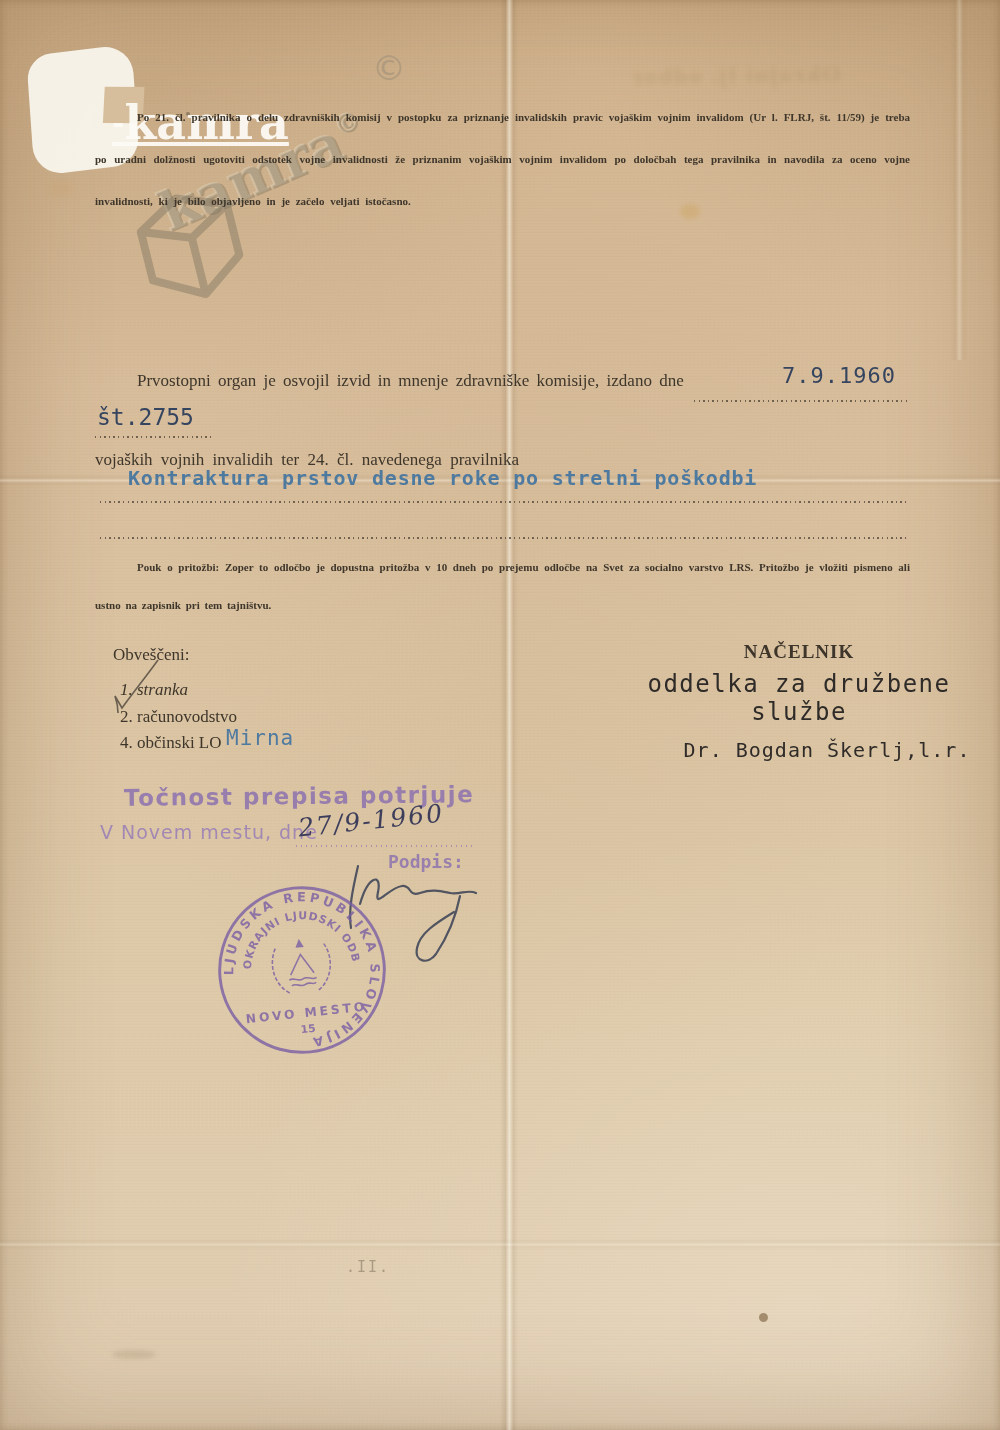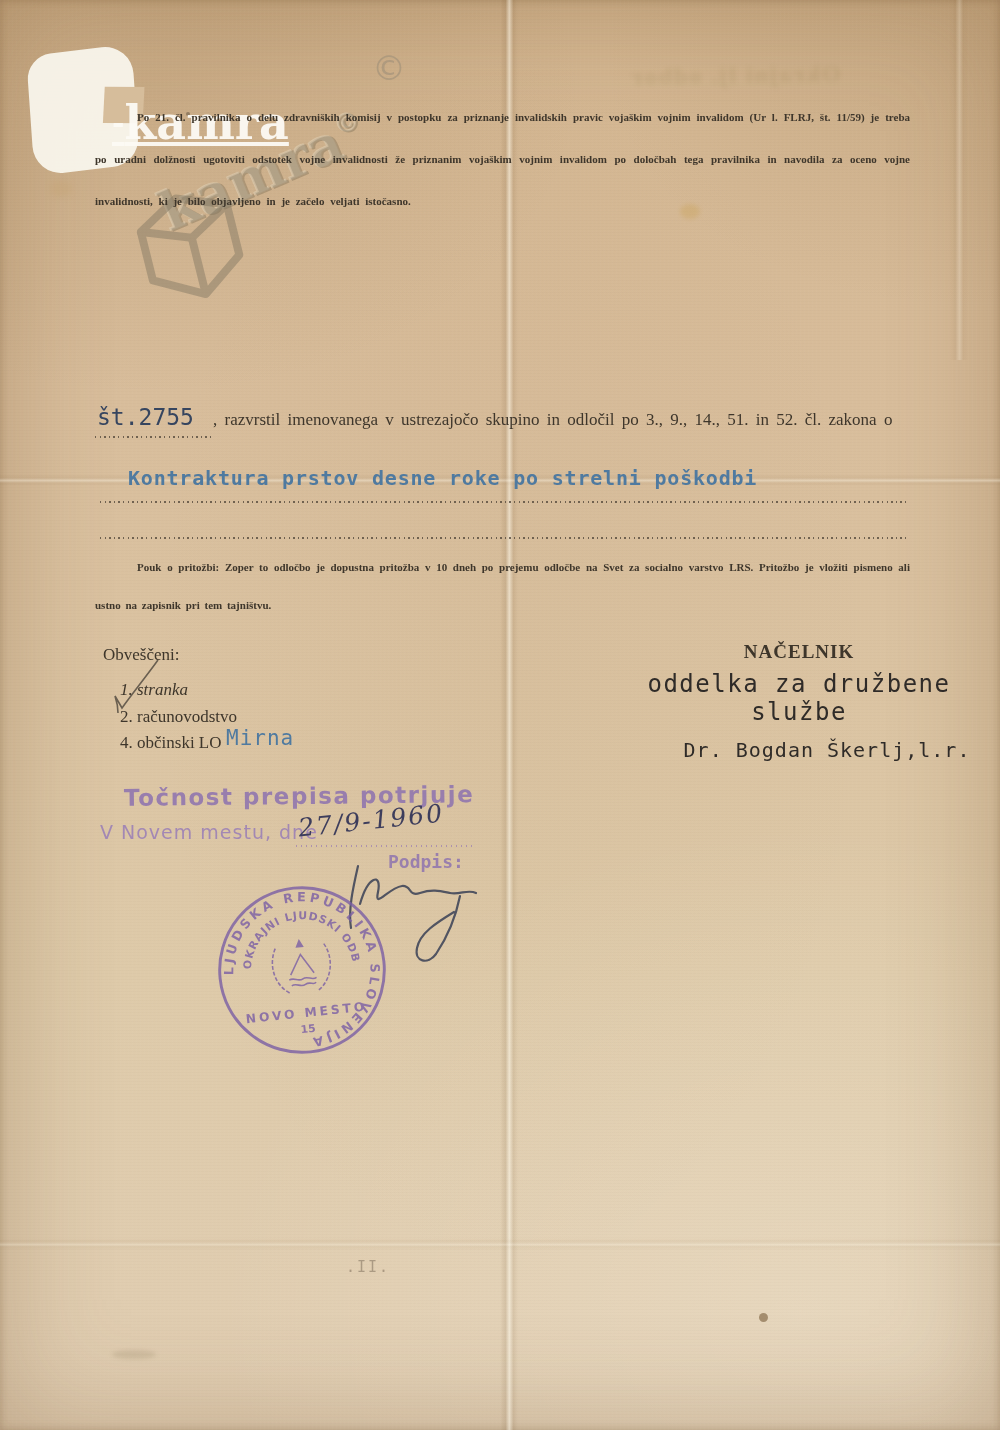--- a/index.html
+++ b/index.html
@@ -95,35 +95,41 @@
       <path d="M14,38 L14,88 L62,114 L104,84 L104,32"></path>
       <path d="M62,56 L62,114"></path>
     </g>
   </svg>
 
   <div class="abs ghost" style="left:630px;top:62px;">Okrajni lj. odbor</div>
 
   <div class="abs para" style="left:95px;top:96px;">Po 21. čl. pravilnika o delu zdravniških komisij v postopku za priznanje invalidskih pravic vojaškim vojnim invalidom (Ur l. FLRJ, št. 11/59) je treba po uradni dolžnosti ugotoviti odstotek vojne invalidnosti že priznanim vojaškim vojnim invalidom po določbah tega pravilnika in navodila za oceno vojne invalidnosti, ki je bilo objavljeno in je začelo veljati istočasno.</div>
 
 
+  <div class="abs p3row" style="left:95px;top:358px;height:44px;line-height:42px;">
+    <span style="text-indent:42px;display:inline-block;word-spacing:3px;">Prvostopni organ je osvojil izvid in mnenje zdravniške komisije, izdano dne</span>
+    <span class="dotfill">
+      <span class="typed-over mono typedark" style="right:14px;font-size:22px;letter-spacing:1px;">7.9.1960</span>
+    </span>
+  </div>
   <div class="abs p3row" style="left:95px;top:400px;height:38px;line-height:36px;">
     <span class="dotname">
       <span class="typed-over mono typedark" style="left:2px;bottom:3px;font-size:23px;">št.2755</span>
     </span>
-    <span style="word-spacing:3px;">, razvrstil imenovanega v ustrezajočo skupino in odločil po 3., 9., 14., 51. in 52. čl. zakona o</span>
   </div>
+  <div class="abs print" style="left:95px;top:442px;font-size:17px;line-height:36px;word-spacing:4px;">vojaških vojnih invalidih ter 24. čl. navedenega pravilnika</div>
 
   <div class="abs mono typeblue" style="left:128px;top:466px;font-size:20px;letter-spacing:.8px;font-weight:bold;">Kontraktura prstov desne roke po strelni poškodbi</div>
 
   <div class="abs dotline" style="left:100px;top:501px;width:810px;"></div>
   <div class="abs dotline" style="left:100px;top:537px;width:810px;"></div>
 
   <div class="abs para" style="left:95px;top:548px;line-height:38px;word-spacing:2px;">Pouk o pritožbi: Zoper to odločbo je dopustna pritožba v 10 dneh po prejemu odločbe na Svet za socialno varstvo LRS. Pritožbo je vložiti pismeno ali ustno na zapisnik pri tem tajništvu.</div>
 
-  <div class="abs print" style="left:103px;top:645px;font-size:17px;">Obveščeni:</div>
+  <div class="abs print" style="left:113px;top:645px;font-size:17px;">Obveščeni:</div>
   <div class="abs print" style="left:120px;top:680px;font-size:17px;font-style:italic;">1. stranka</div>
   <div class="abs print" style="left:120px;top:707px;font-size:17px;">2. računovodstvo</div>
   <div class="abs print" style="left:120px;top:733px;font-size:17px;">4. občinski LO</div>
   <div class="abs mono typeblue" style="left:226px;top:726px;font-size:21px;letter-spacing:1px;">Mirna</div>
   <svg class="abs" style="left:106px;top:656px;" width="60" height="66" viewBox="0 0 60 66">
     <path d="M52,4 C42,18 26,38 16,52 L9,40 C11,46 12,52 12,57" fill="none" stroke="rgba(78,70,60,.8)" stroke-width="1.6"></path>
   </svg>
 
   <div class="abs" style="left:615px;top:641px;width:368px;text-align:center;">
     <div class="print" style="font-weight:bold;font-size:19px;letter-spacing:1px;">NAČELNIK</div>

